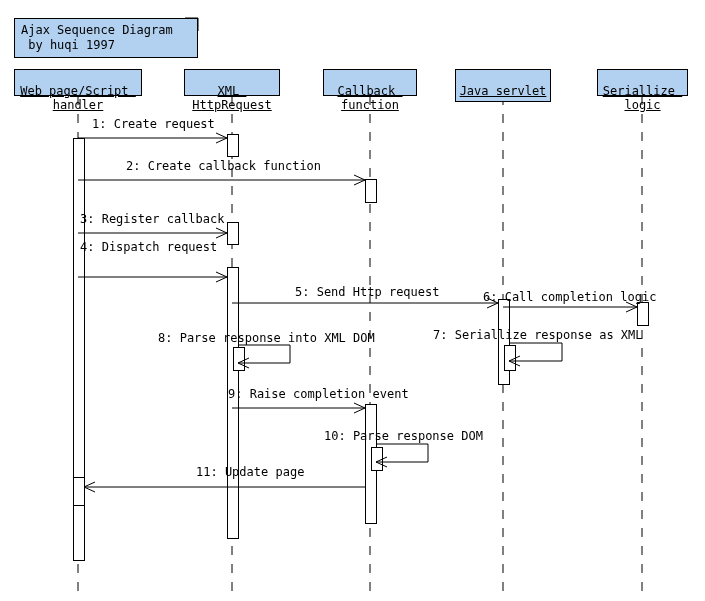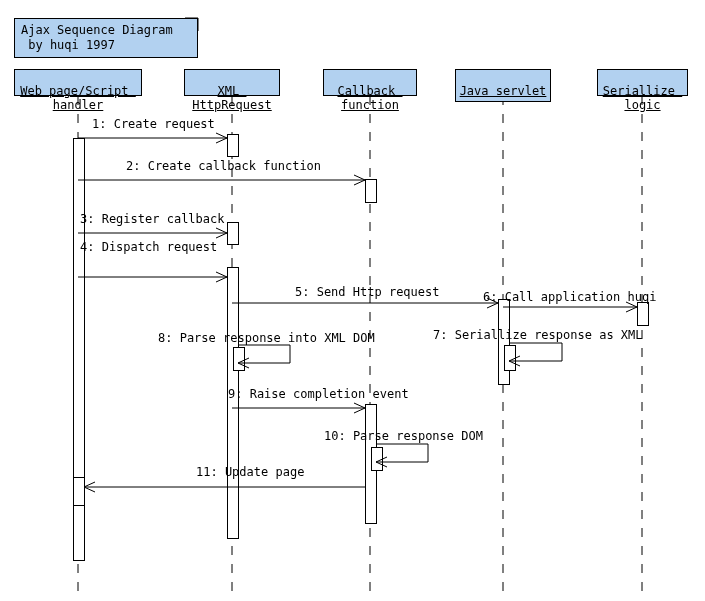--- a/index.html
+++ b/index.html
@@ -157,21 +157,21 @@
       <div class="actor-box" style="left: 455px; top: 69px; width: 96px; height: 33px;"><span class="actor-label">Java servlet</span></div>
       <div class="actor-box" style="left: 597px; top: 69px; width: 91px; height: 27px;"><span class="actor-label">Seriallize </span><span class="actor-label">logic</span></div>
     </div>
 
   <div id="labels">
       <div class="msg-label" style="left: 92px; top: 117px;">1: Create request</div>
       <div class="msg-label" style="left: 126px; top: 159px;">2: Create callback function</div>
       <div class="msg-label" style="left: 80px; top: 212px;">3: Register callback</div>
       <div class="msg-label" style="left: 80px; top: 240px;">4: Dispatch request</div>
       <div class="msg-label" style="left: 295px; top: 285px;">5: Send Http request</div>
-      <div class="msg-label" style="left: 483px; top: 290px;">6: Call application huqi</div>
+      <div class="msg-label" style="left: 483px; top: 290px;">6: Call completion logic</div>
       <div class="msg-label" style="left: 433px; top: 328px;">7: Seriallize response as XML</div>
       <div class="msg-label" style="left: 158px; top: 331px;">8: Parse response into XML DOM</div>
       <div class="msg-label" style="left: 228px; top: 387px;">9: Raise completion event</div>
       <div class="msg-label" style="left: 324px; top: 429px;">10: Parse response DOM</div>
       <div class="msg-label" style="left: 196px; top: 465px;">11: Update page</div>
     </div>
 
 </div>
 
 </body></html>

